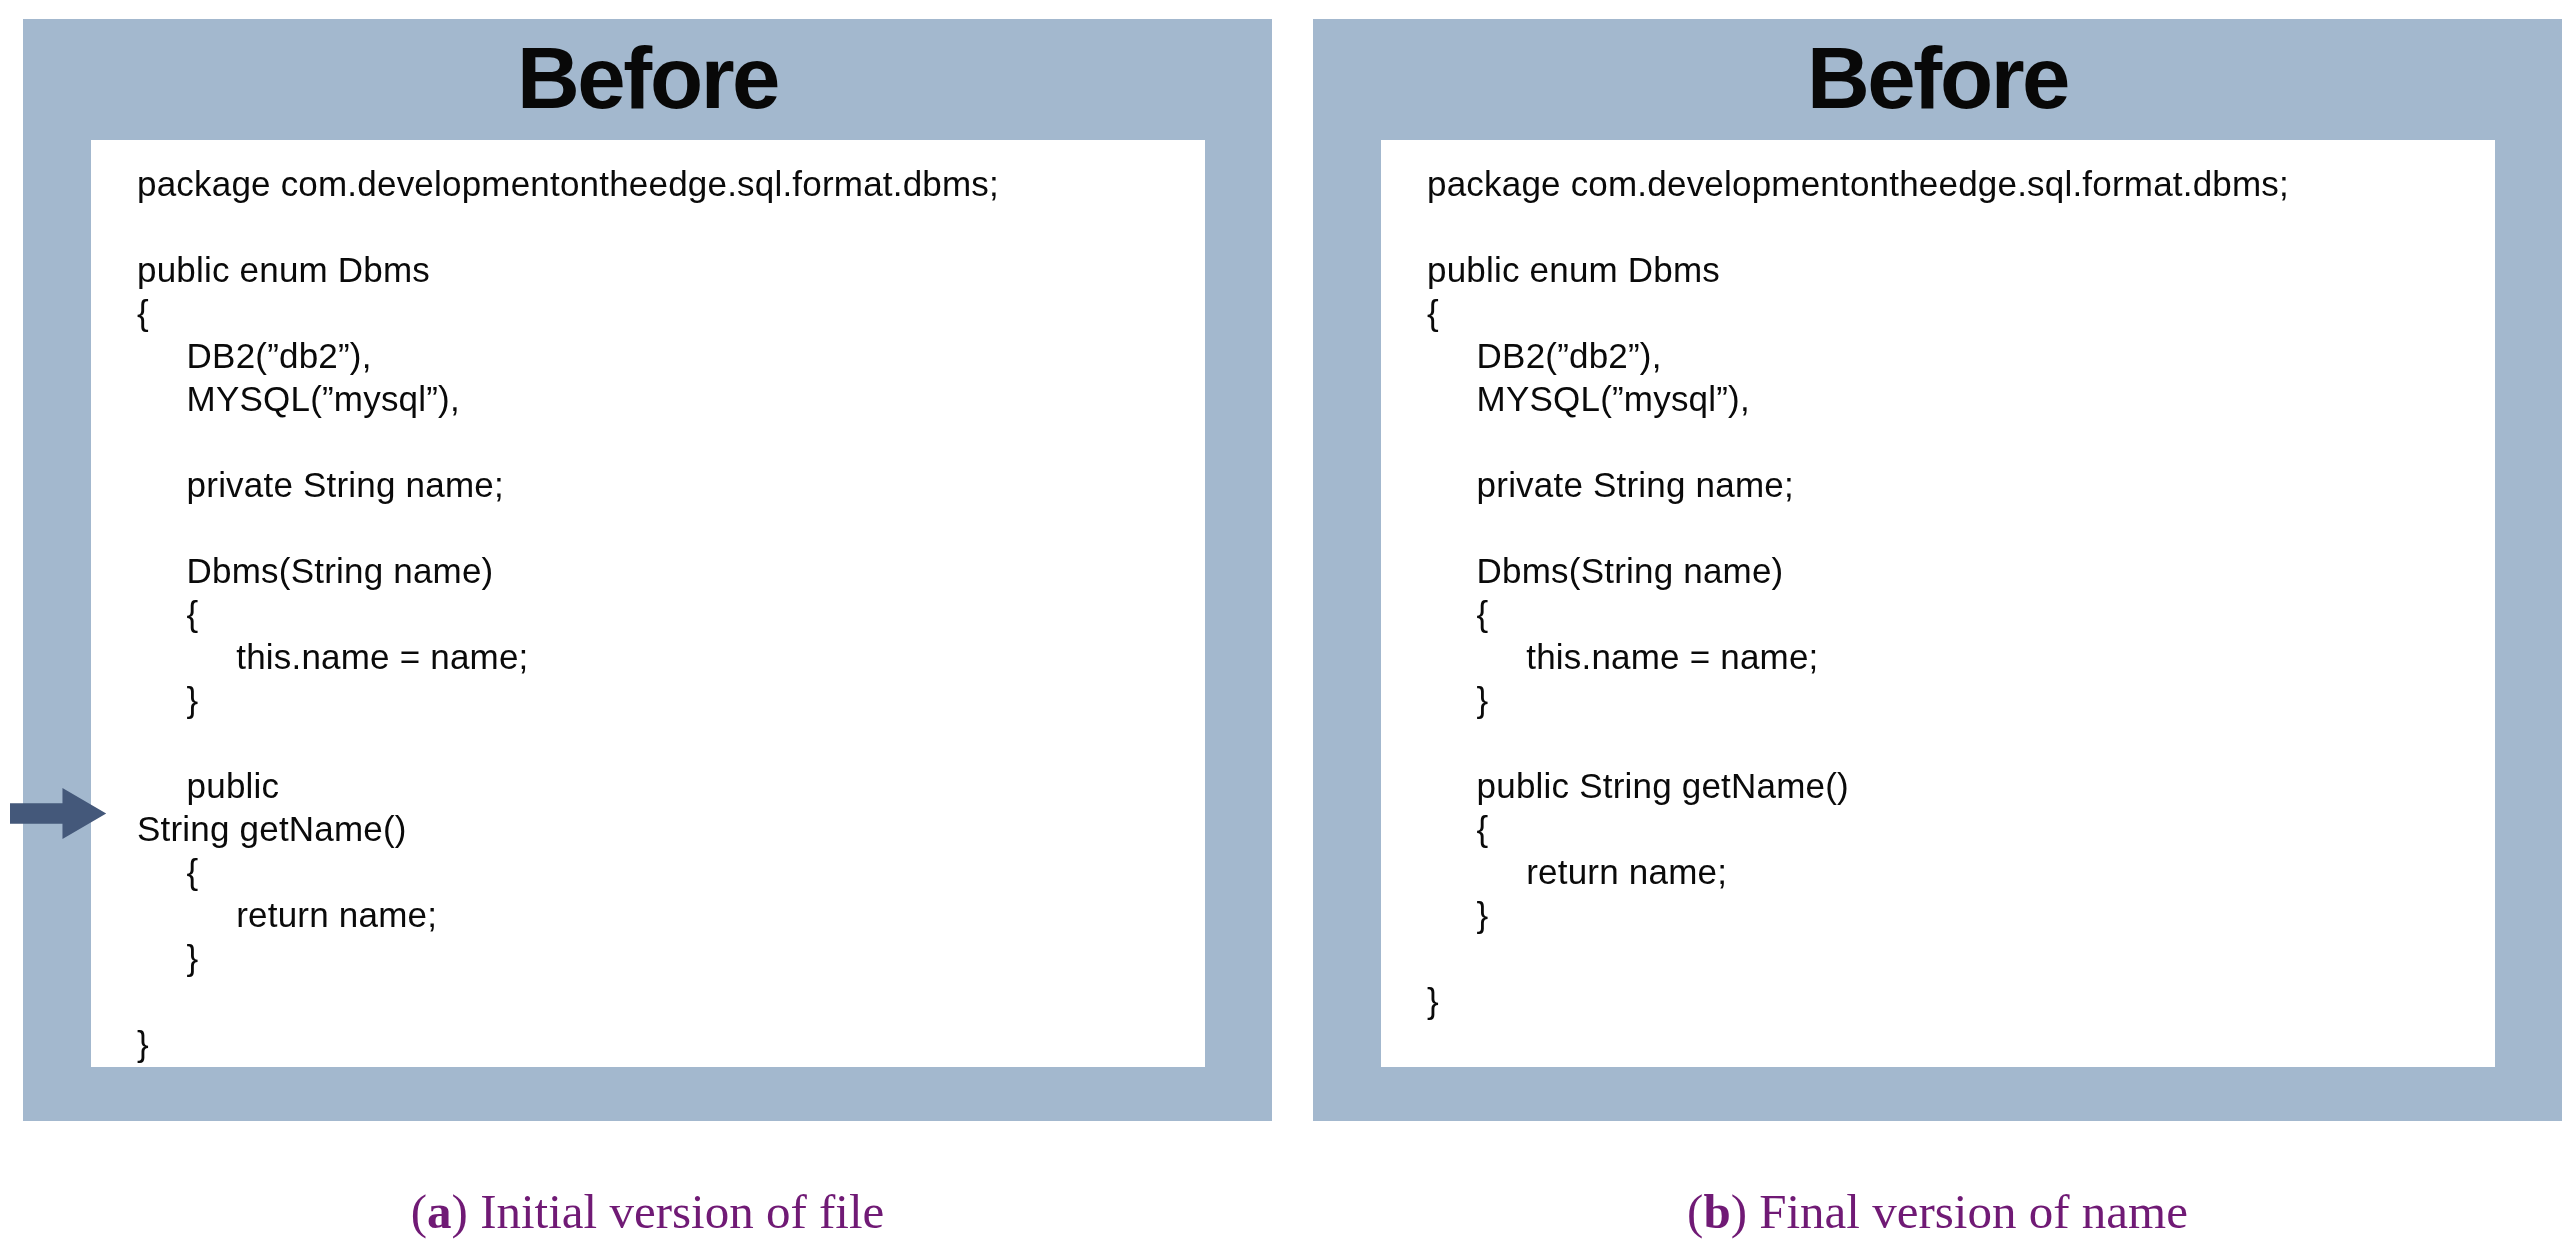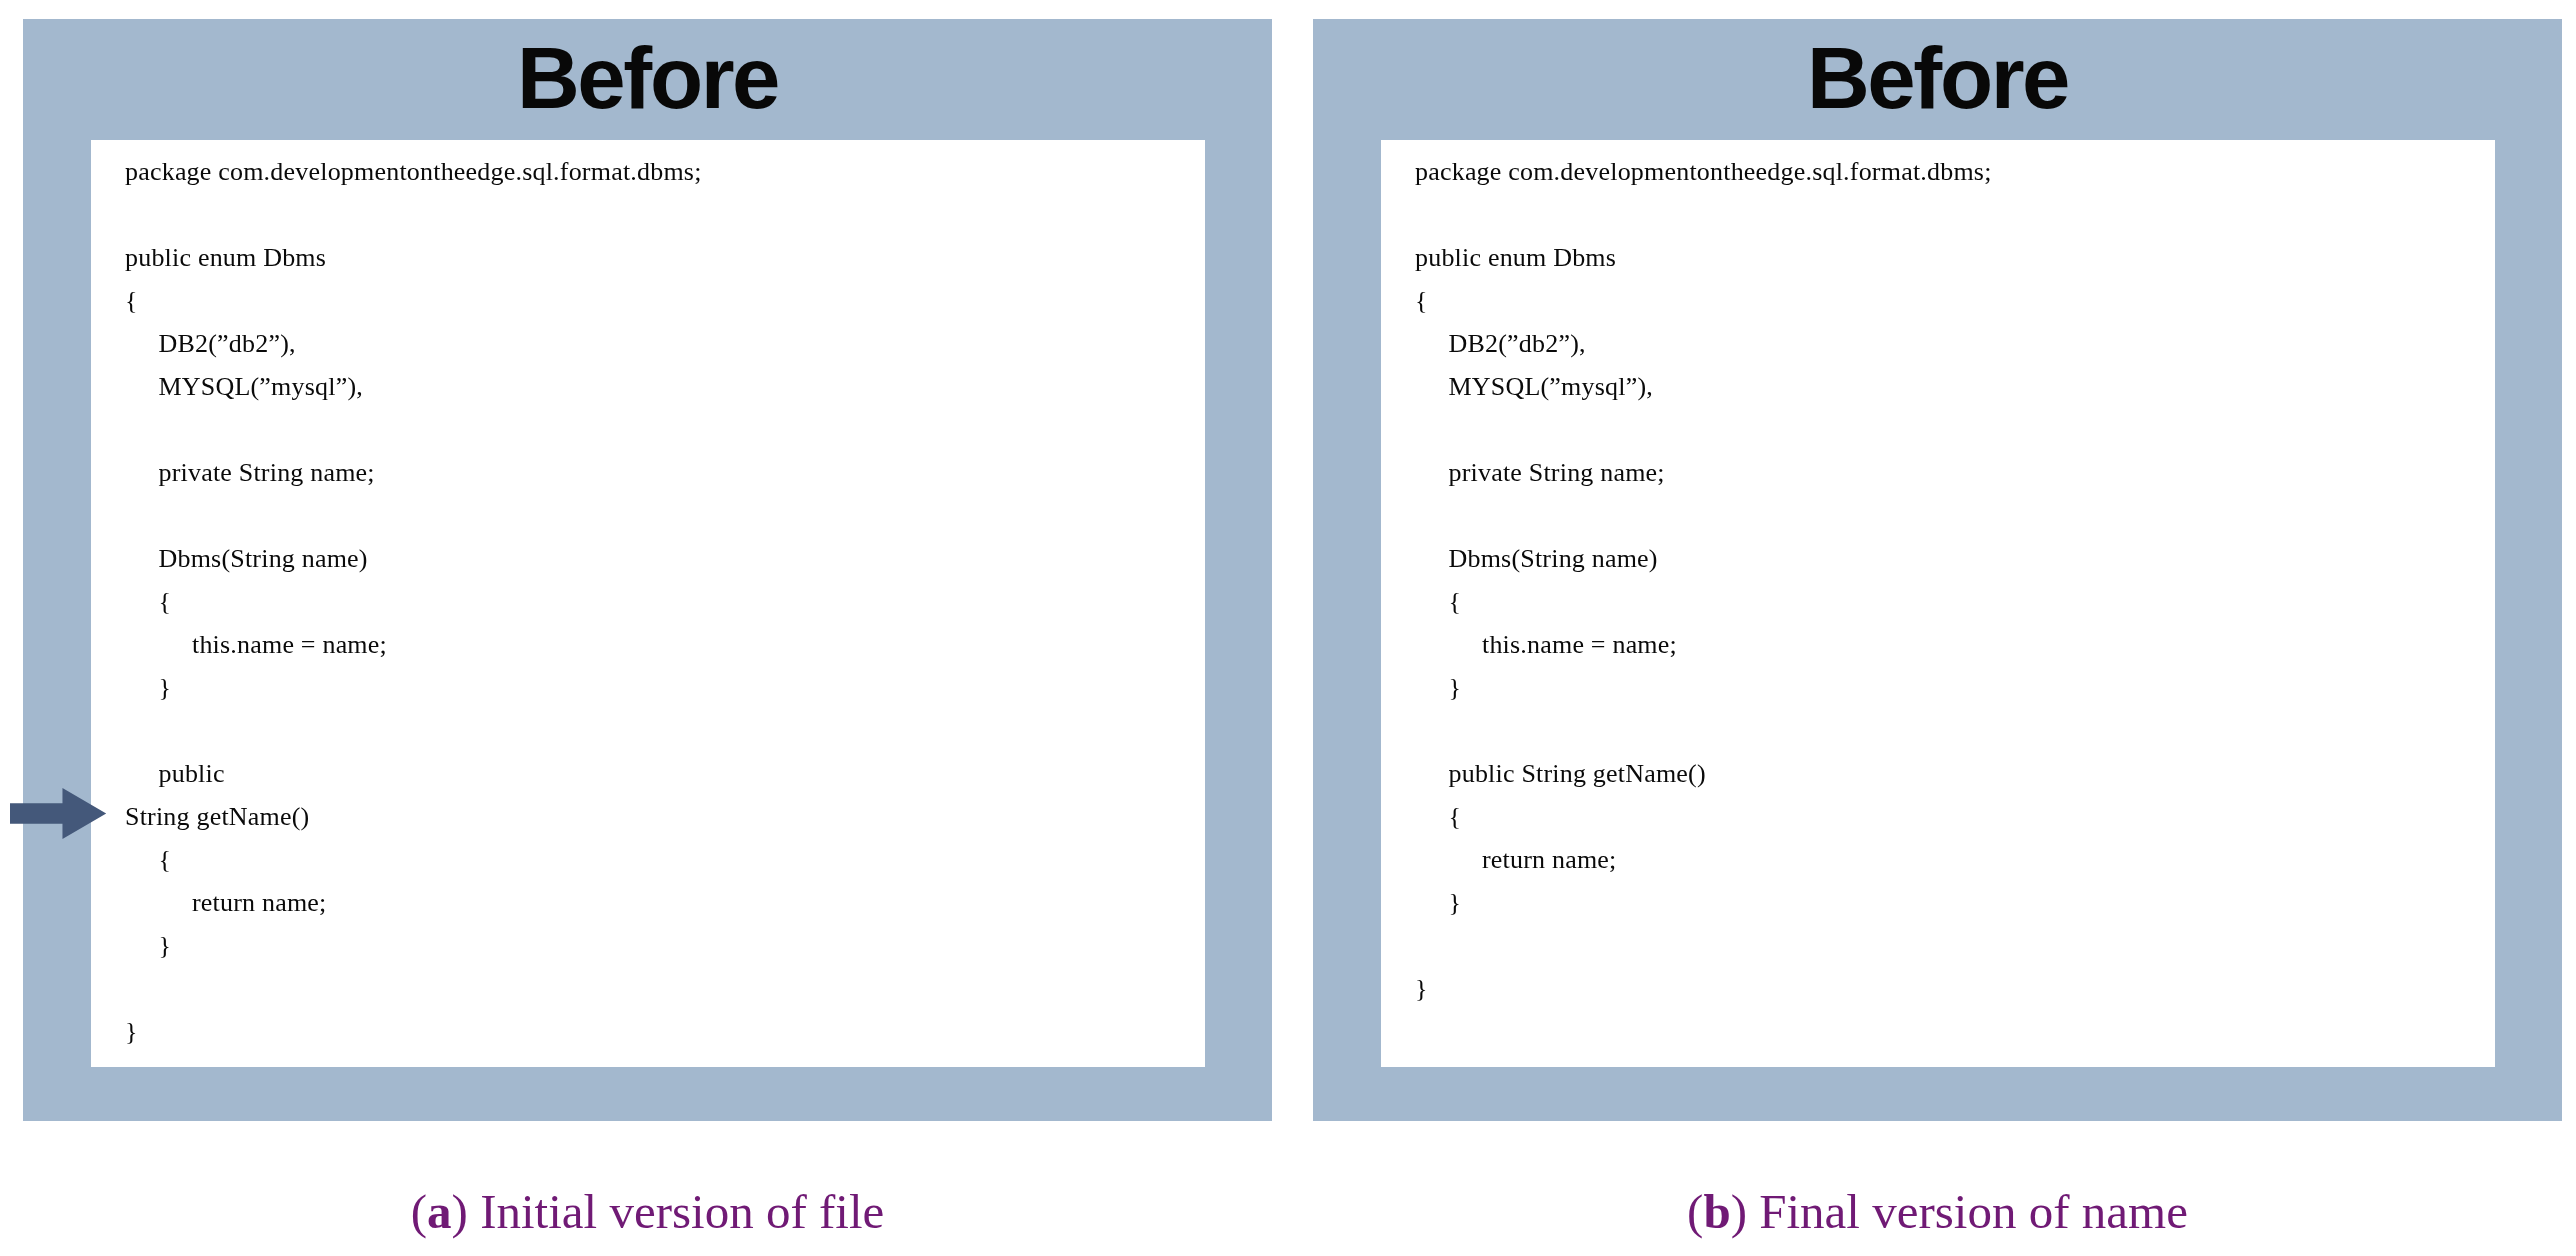--- a/index.html
+++ b/index.html
@@ -31,24 +31,24 @@
     color: #080808;
   }
   .code-box {
     position: absolute;
     left: 68px; right: 67px;
     top: 121px; bottom: 54px;
     background: #ffffff;
     overflow: hidden;
   }
   .code-box pre {
-    margin: 4px;
+    margin: 16px;
     padding: 6.3px 0 0 30px;
-    font-family: Liberation Serif, serif;
-    font-size: 26px;
+    font-family: Liberation Sans, sans-serif;
+    font-size: 35px;
     line-height: 43px;
     letter-spacing: 0.2px;
     color: #0a0a0a;
     white-space: pre;
   }
   .pointer-arrow {
     position: absolute;
     left: 9.5px;
     top: 788px;
     width: 97px;

